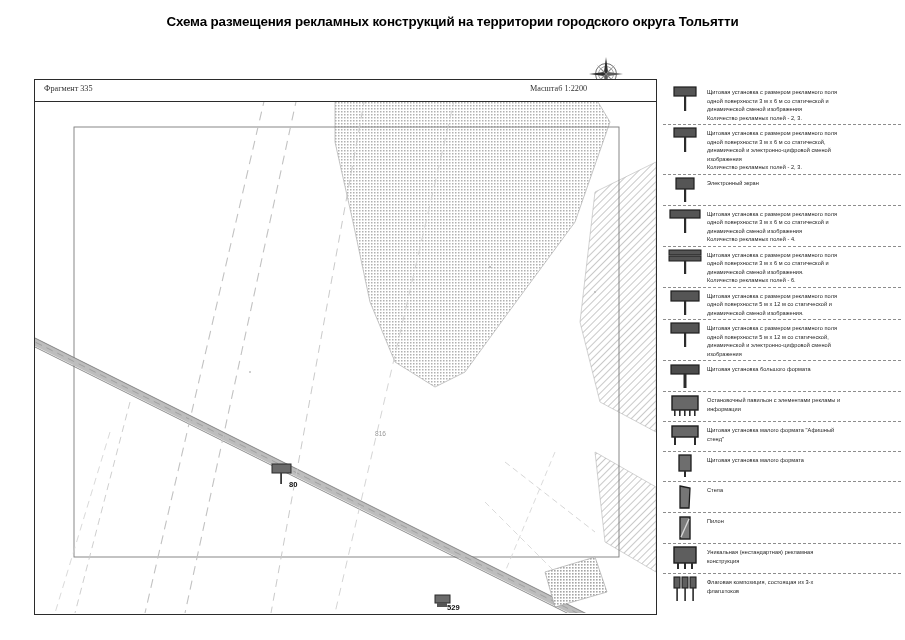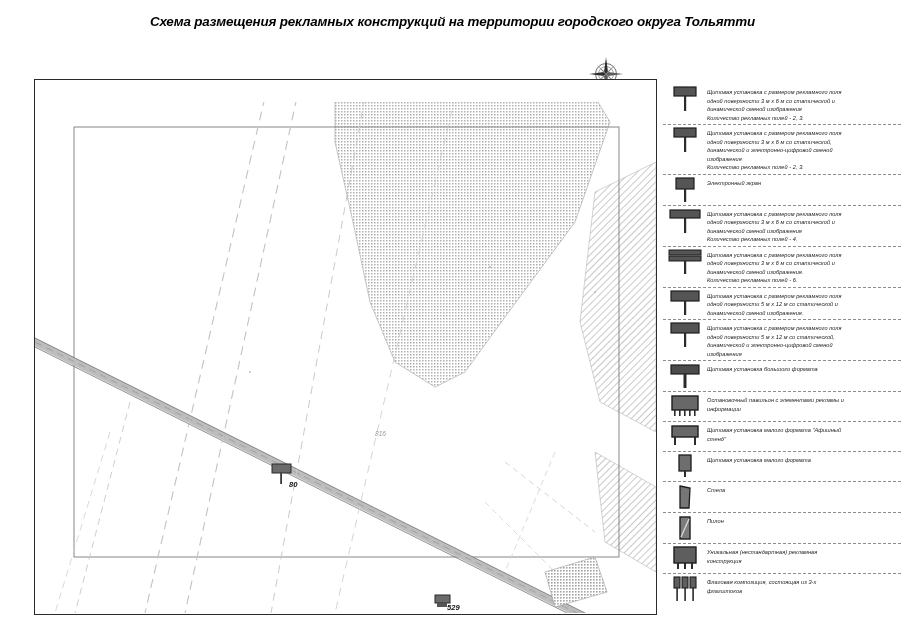--- a/index.html
+++ b/index.html
@@ -5,21 +5,21 @@
 <style>
   html,body{margin:0;padding:0;}
   body{
     width:905px;height:640px;
     background:#ffffff;
     font-family:"Liberation Sans", sans-serif;
     color:#1a1a1a;
     overflow:hidden;
     position:relative;
   }
-  #page{position:relative;width:762px;height:640px;font-style:italic;}
+  #page{position:relative;width:762px;height:640px;}
 
   
   .doc-title{
     position:absolute;left:0;top:14px;width:905px;
     text-align:center;
     font-size:13.4px;font-weight:bold;
     letter-spacing:-0.15px;
     color:#000;
   }
 
@@ -135,20 +135,24 @@
 
       <polygon points="28.5,9.5 21.5,17.5 19,19 20.5,16.5" fill="#8a8a8a"></polygon>
       <polygon points="9.5,28.5 16.5,20.5 19,19 17.5,21.5" fill="#8a8a8a"></polygon>
       <polygon points="28.5,28.5 20.5,21.5 19,19 21.5,20.5" fill="#8a8a8a"></polygon>
       <polygon points="9.5,9.5 17.5,16.5 19,19 16.5,17.5" fill="#8a8a8a"></polygon>
     </svg>
   </div>
 
   <div class="map-panel">
 
+    <div class="map-header">
+      <div class="frag-label">Фрагмент 335</div>
+      <div class="scale-label">Масштаб 1:2200</div>
+    </div>
 
     <div class="map-canvas">
       <svg class="map-svg" width="621" height="511" viewBox="0 0 621 511">
         <defs>
           <pattern id="dotShade" width="3" height="3" patternUnits="userSpaceOnUse">
             <rect width="3" height="3" fill="#ffffff"></rect>
             <rect width="1.5" height="1.5" fill="#b0b0b0"></rect>
           </pattern>
           <pattern id="hatch" width="5" height="5" patternUnits="userSpaceOnUse" patternTransform="rotate(45)">
             <rect width="5" height="5" fill="#ffffff"></rect>

